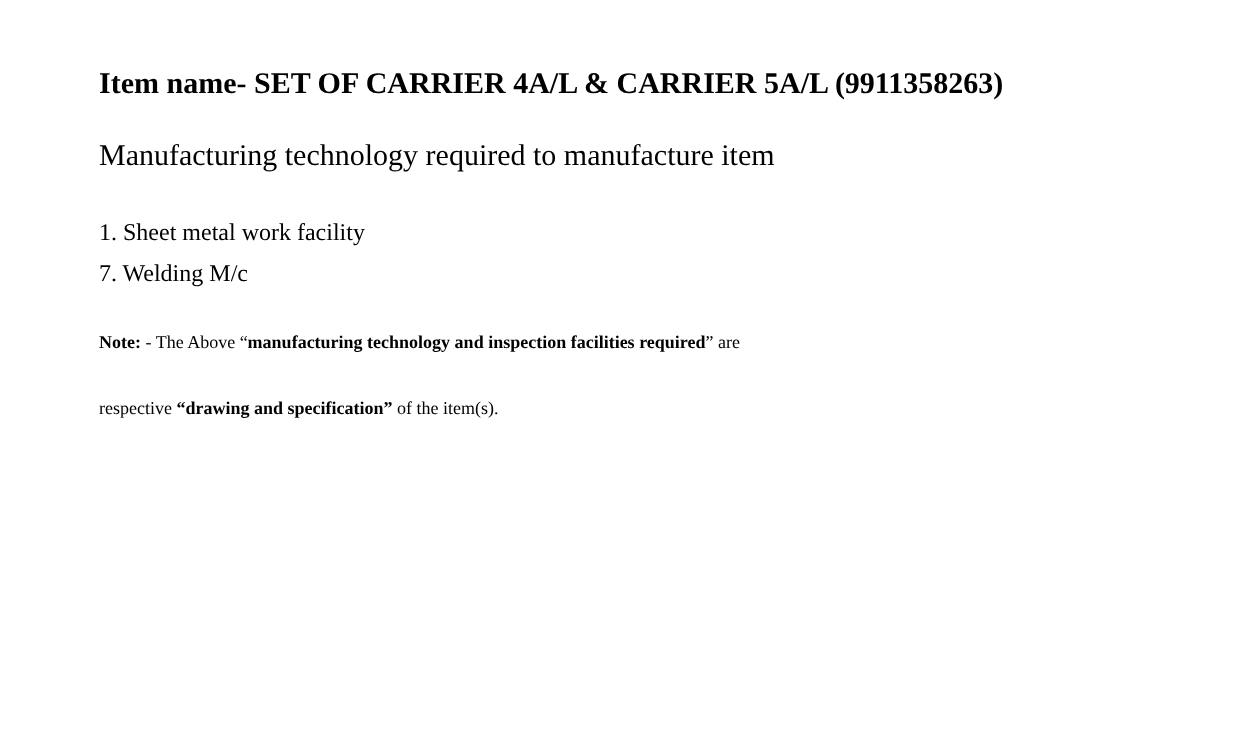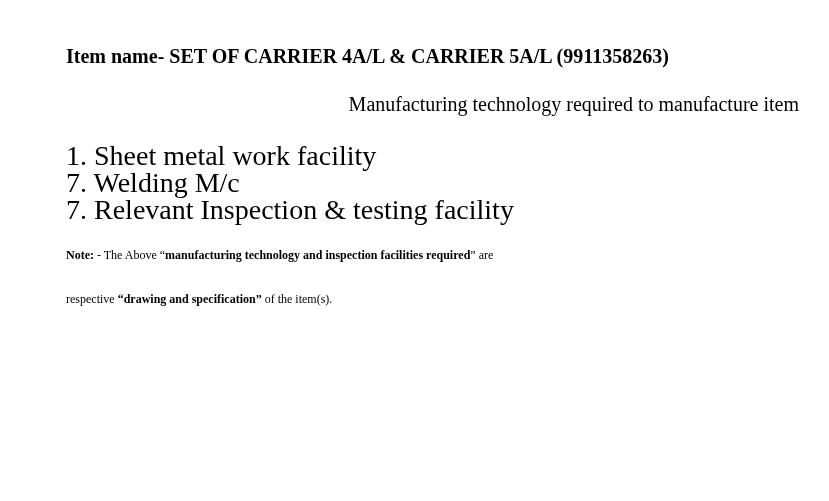--- a/index.html
+++ b/index.html
@@ -28,25 +28,24 @@
     line-height: 24px;
     font-weight: bold;
     white-space: nowrap;
   }
   .subtitle {
     margin: 24px 0 0 0;
     font-size: 20px;
     line-height: 24px;
     font-weight: normal;
     white-space: nowrap;
-    text-align: right;
   }
   .facility-list {
     margin: 26px 0 0 0;
-    font-size: 28px;
+    font-size: 16px;
     line-height: 27px;
   }
   .facility-item {
     white-space: nowrap;
   }
   .note {
     margin: 21px 0 0 0;
     font-size: 12px;
     line-height: 22px;
     font-weight: normal;
@@ -60,18 +59,17 @@
 
 <div class="page">
 
   <h1 class="title">Item name- SET OF CARRIER 4A/L &amp; CARRIER 5A/L (9911358263)</h1>
 
   <p class="subtitle">Manufacturing technology required to manufacture item</p>
 
   <div class="facility-list">
     <div class="facility-item">1. Sheet metal work facility</div>
     <div class="facility-item">7. Welding M/c</div>
-    <div class="facility-item">7. Relevant Inspection &amp; testing facility</div>
   </div>
 
   <p class="note"><span class="b">Note:</span><span> - The Above “</span><span class="b">manufacturing technology and inspection facilities required</span><span>” are</span><br><br><span>respective </span><span class="b">“drawing and specification”</span><span> of the item(s).</span></p>
 
 </div>
 
 </body></html>

